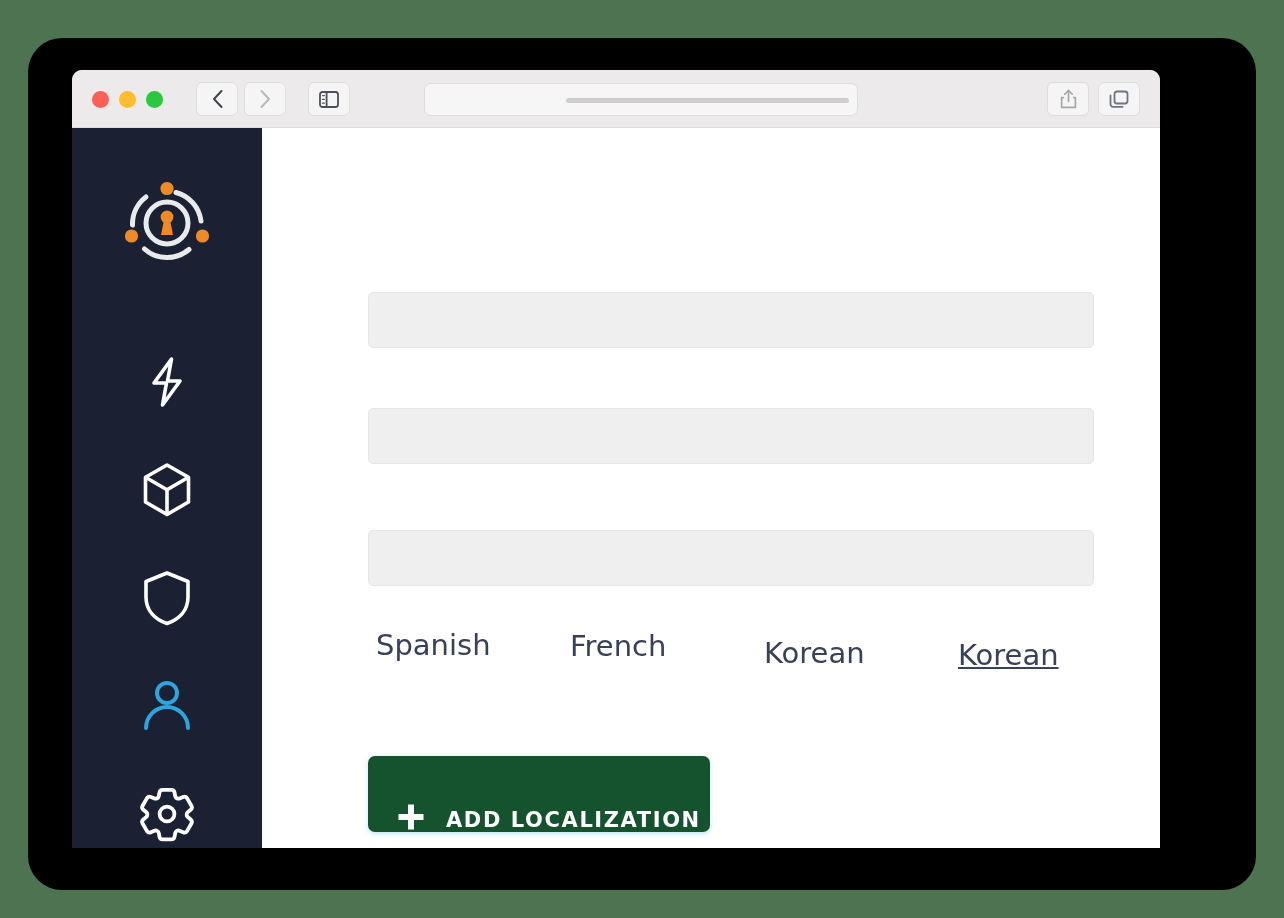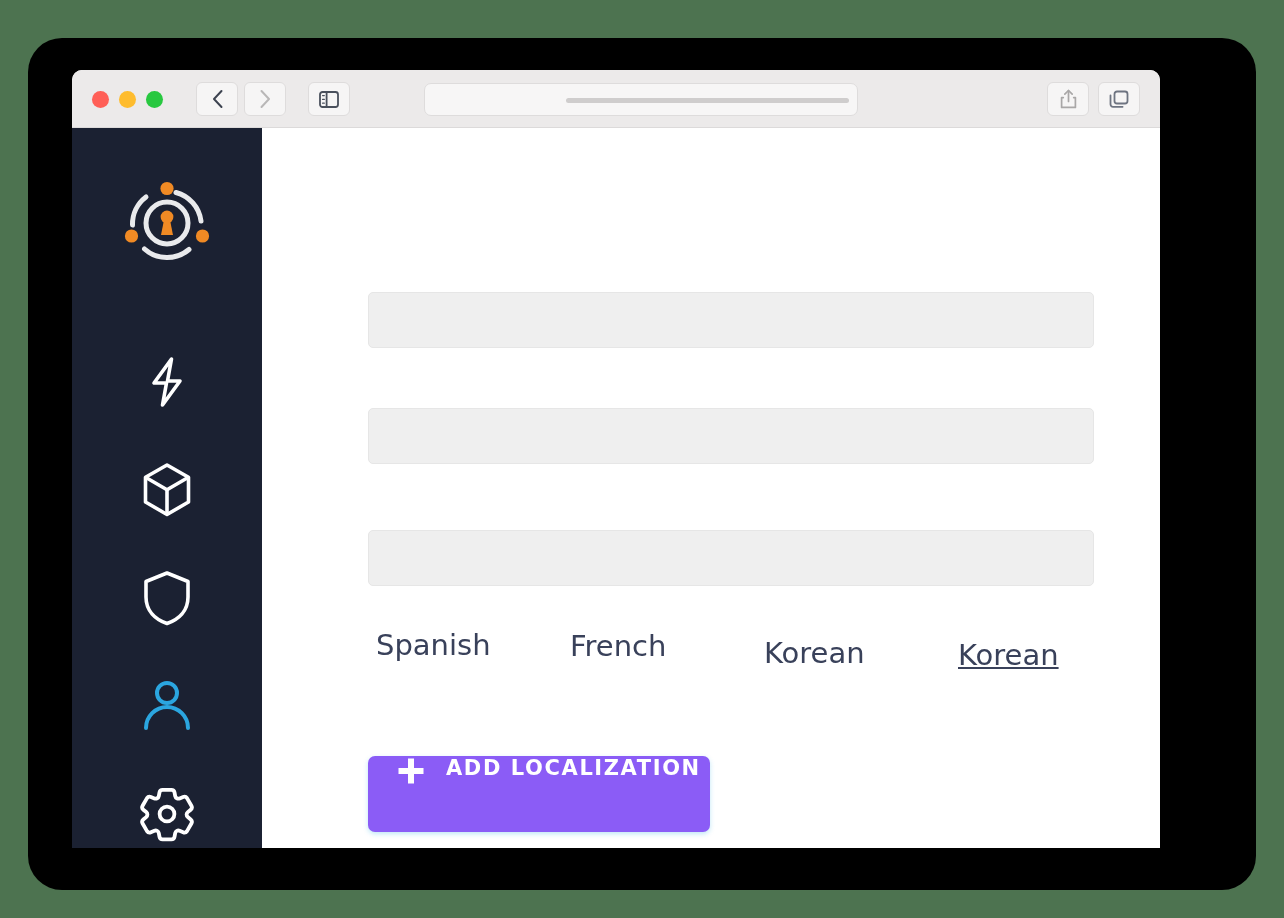--- a/index.html
+++ b/index.html
@@ -179,25 +179,25 @@
   .lang-1 { left: 202px; top:  1px; }
   .lang-2 { left: 396px; top:  8px; }
   .lang-3 { left: 590px; top: 10px; text-decoration: underline; }
 
   .add-btn {
     position: absolute;
     left: 106px;
     top: 628px;
     width: 342px;
     height: 76px;
-    background: #8b5cf6;
+    background: #14532d;
     border: none;
     border-radius: 7px;
     display: flex;
-    align-items: flex-start;
+    align-items: flex-end;
     padding: 0;
     cursor: pointer;
     box-shadow: 0 2px 5px rgba(29,168,226,0.28);
   }
   .add-btn .plus-icon {
     margin-left: 28px;
     margin-right: 20px;
     flex: none;
   }
   .add-btn .btn-label {

